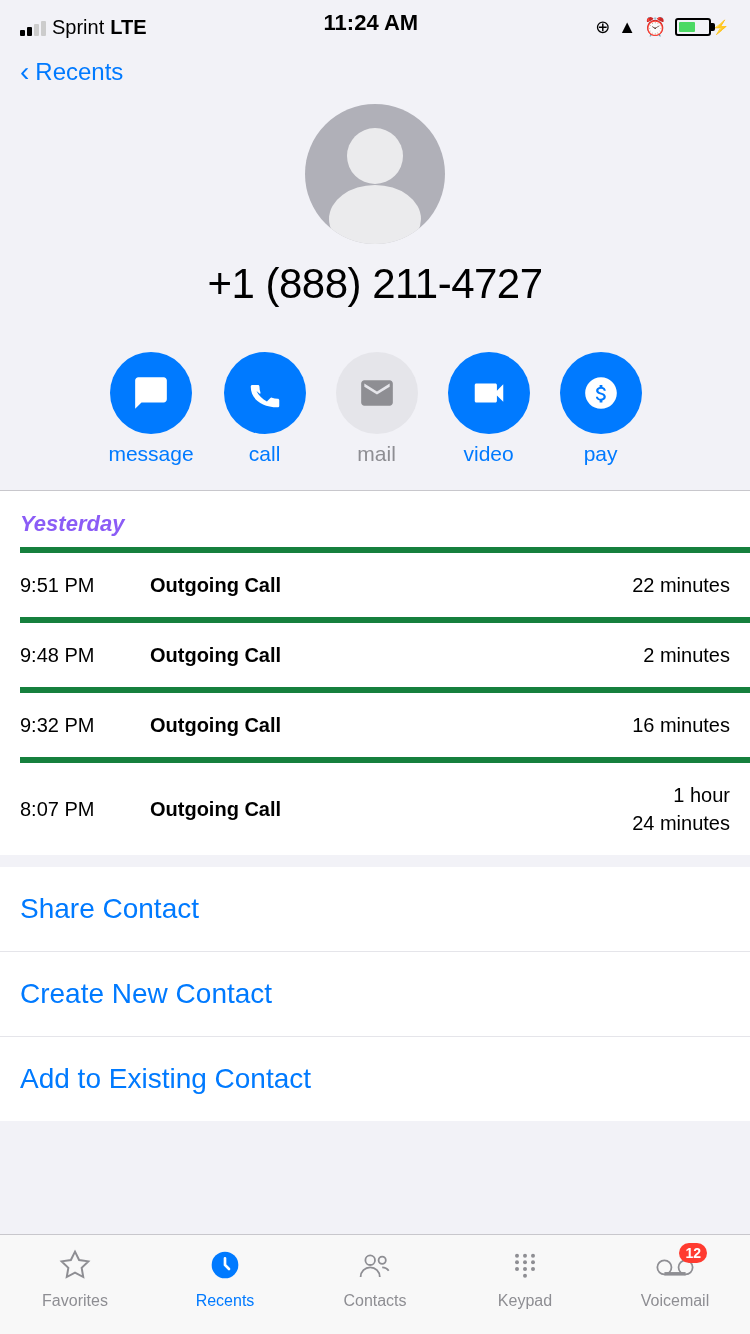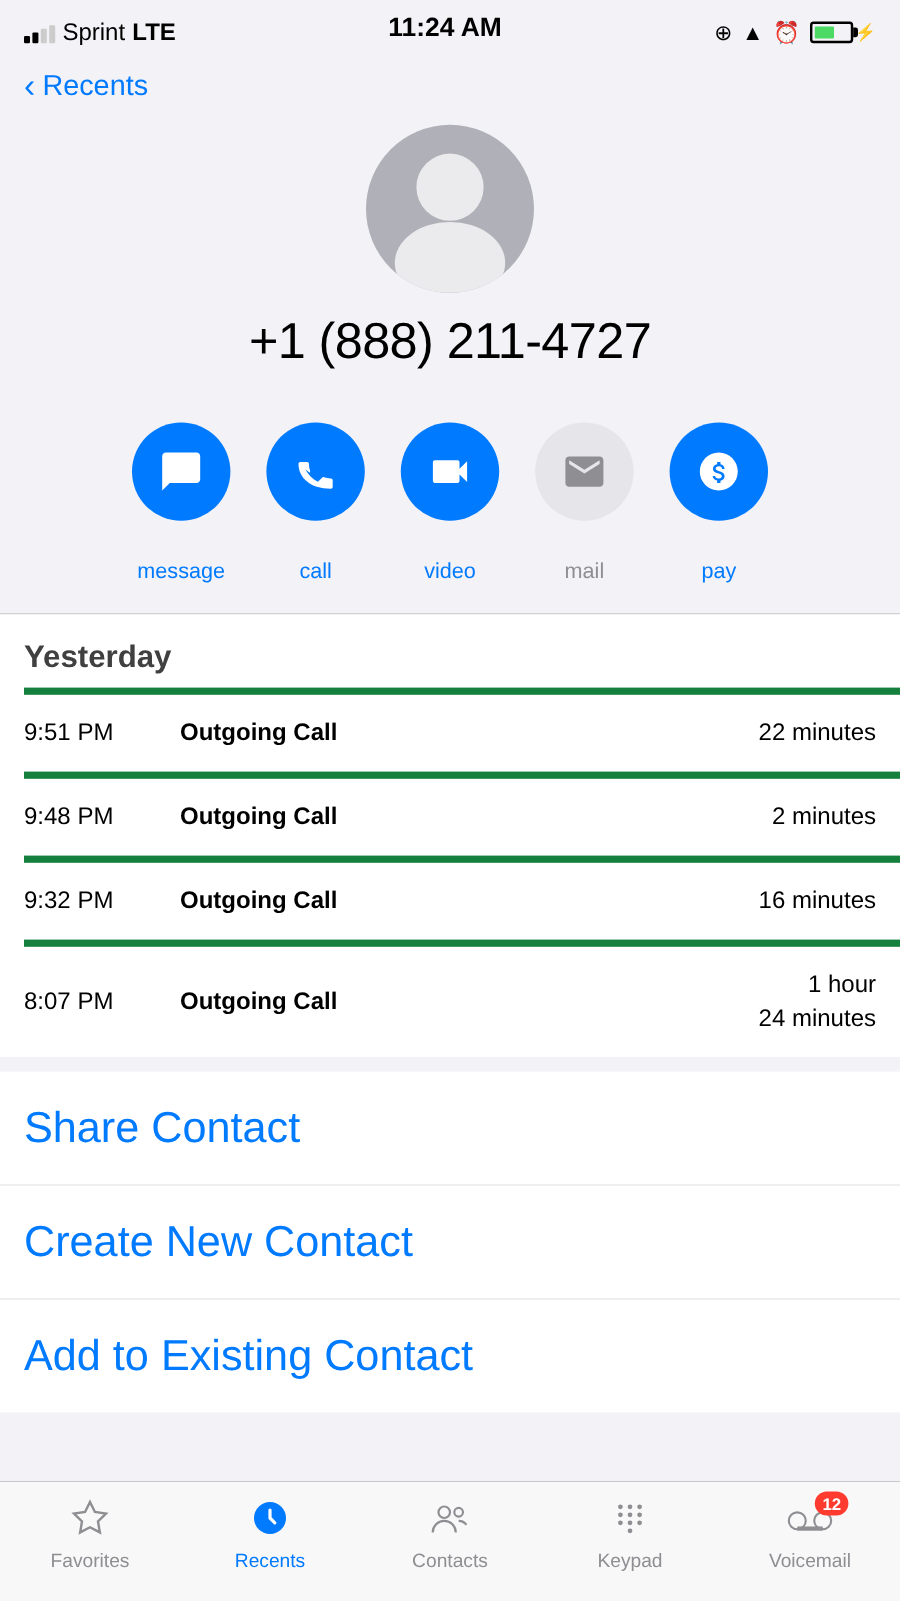--- a/index.html
+++ b/index.html
@@ -178,23 +178,22 @@
     }
     .action-circle svg {
       width: 38px;
       height: 38px;
       fill: #fff;
     }
     .action-circle.disabled svg {
       fill: #8e8e93;
     }
     .action-label {
-      font-size: 18px;
+      font-size: 21px;
       color: #007aff;
-      margin-top: 24px;
     }
     .action-label.disabled-label {
       color: #8e8e93;
     }
 
     
     .divider {
       height: 1px;
       background: #c8c7cc;
       margin: 0;
@@ -203,24 +202,25 @@
       height: 12px;
       background: #f2f2f7;
     }
 
     
     .history-section {
       background: #fff;
       padding: 0 0 0 20px;
     }
     .history-header {
-      font-size: 26px;
+      font-size: 22px;
       font-weight: 700;
       padding: 20px 0 10px;
-      color: #404040;
+      color: #8b5cf6;
+      font-style: italic;
     }
     .call-row {
       display: flex;
       align-items: center;
       padding: 18px 20px 18px 0;
       border-top: 6px solid #15803d;
     }
     .call-time {
       font-size: 20px;
       color: #000;
@@ -240,21 +240,21 @@
       line-height: 1.4;
     }
 
     
     .action-list {
       background: #fff;
       margin-top: 0;
     }
     .action-list-item {
       padding: 26px 20px;
-      font-size: 36px;
+      font-size: 28px;
       color: #007aff;
       border-bottom: 1px solid #e5e5ea;
       cursor: pointer;
     }
     .action-list-item:last-child {
       border-bottom: none;
     }
 
     
     .tab-bar {
@@ -373,35 +373,35 @@
     <div class="action-item">
       <div class="action-circle">
         <svg viewBox="0 0 24 24" xmlns="http://www.w3.org/2000/svg">
           <path d="M6.6 10.8c1.4 2.8 3.8 5.1 6.6 6.6l2.2-2.2c.3-.3.7-.4 1-.2 1.1.4 2.3.6 3.6.6.6 0 1 .4 1 1V20c0 .6-.4 1-1 1C9 21 3 15 3 8c0-.6.4-1 1-1h3.5c.6 0 1 .4 1 1 0 1.3.2 2.5.6 3.6.1.3 0 .7-.2 1L6.6 10.8z"></path>
         </svg>
       </div>
       <span class="action-label">call</span>
     </div>
 
     <div class="action-item">
+      <div class="action-circle disabled">
+        <svg viewBox="0 0 24 24" xmlns="http://www.w3.org/2000/svg">
+          <path d="M20 4H4C2.9 4 2 4.9 2 6v12c0 1.1.9 2 2 2h16c1.1 0 2-.9 2-2V6c0-1.1-.9-2-2-2zm0 4l-8 5-8-5V6l8 5 8-5v2z"></path>
+        </svg>
+      </div>
+      <span class="action-label disabled-label">mail</span>
+    </div>
+
+    <div class="action-item">
       <div class="action-circle">
         <svg viewBox="0 0 24 24" xmlns="http://www.w3.org/2000/svg">
           <path d="M17 10.5V7c0-.55-.45-1-1-1H4c-.55 0-1 .45-1 1v10c0 .55.45 1 1 1h12c.55 0 1-.45 1-1v-3.5l4 4v-11l-4 4z"></path>
         </svg>
       </div>
       <span class="action-label">video</span>
-    </div>
-
-    <div class="action-item">
-      <div class="action-circle disabled">
-        <svg viewBox="0 0 24 24" xmlns="http://www.w3.org/2000/svg">
-          <path d="M20 4H4C2.9 4 2 4.9 2 6v12c0 1.1.9 2 2 2h16c1.1 0 2-.9 2-2V6c0-1.1-.9-2-2-2zm0 4l-8 5-8-5V6l8 5 8-5v2z"></path>
-        </svg>
-      </div>
-      <span class="action-label disabled-label">mail</span>
     </div>
 
     <div class="action-item">
       <div class="action-circle">
         <svg viewBox="0 0 24 24" xmlns="http://www.w3.org/2000/svg">
           <path d="M12 2C6.48 2 2 6.48 2 12s4.48 10 10 10 10-4.48 10-10S17.52 2 12 2zm.88 14.76V18h-1.75v-1.29c-1.22-.26-2.27-1.01-2.35-2.41h1.3c.08.78.64 1.35 1.8 1.35 1.24 0 1.72-.62 1.72-1.22 0-.61-.38-1.15-1.7-1.47-1.47-.36-2.97-.9-2.97-2.51 0-1.18.92-2.01 2.2-2.29V7h1.75v1.18c1.31.3 2.08 1.17 2.13 2.41h-1.3c-.05-.79-.54-1.35-1.66-1.35-1.04 0-1.68.49-1.68 1.18 0 .62.46 1.04 1.78 1.37 1.32.33 2.88.87 2.88 2.64 0 1.28-.97 2.1-2.15 2.33z"></path>
         </svg>
       </div>
       <span class="action-label">pay</span>
     </div>

